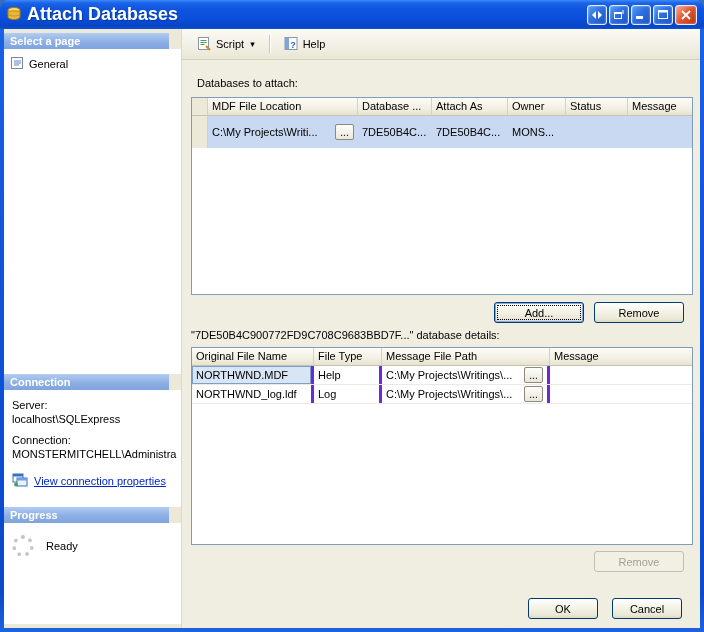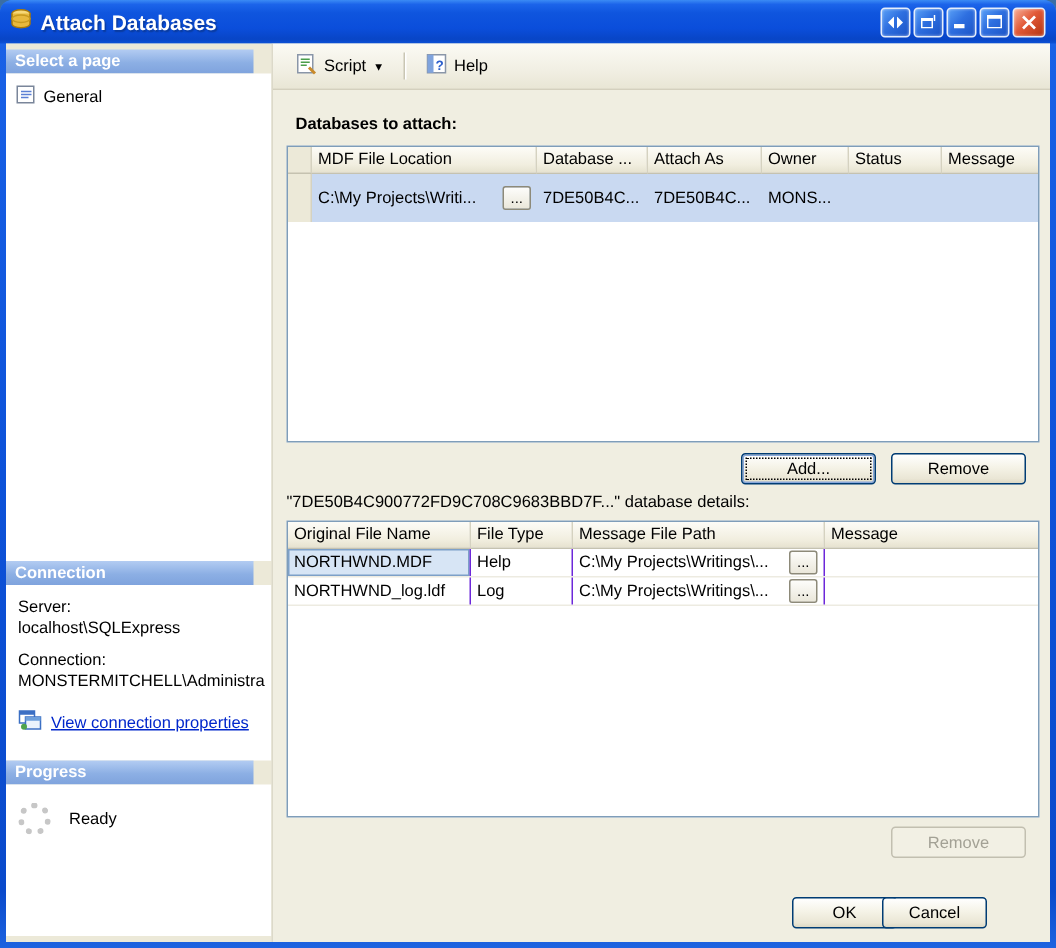--- a/index.html
+++ b/index.html
@@ -8,21 +8,21 @@
 
   .window { position:relative; width:704px; height:632px; overflow:hidden;
     border-radius:8px 8px 0 0;
     background:linear-gradient(180deg,#2E7BF0 0%, #1961E6 5%, #0D52D9 50%, #0A4ACB 94%, #1E63E0 100%); }
 
   
   .titlebar { position:absolute; left:0; top:0; right:0; height:29px; display:flex; align-items:center;
     padding:0 7px 0 6px;
     background:linear-gradient(180deg,#3B8BF5 0%, #1C64EA 10%, #0F55DE 30%, #0B4EDB 65%, #0845C6 90%, #0C51D6 100%);
     border-radius:8px 8px 0 0; }
-  .title-text { color:#fff; font-weight:bold; font-size:14px; margin-left:5px; flex:1;
+  .title-text { color:#fff; font-weight:bold; font-size:18px; margin-left:5px; flex:1;
     text-shadow:1px 1px 1px #0A3A9C; white-space:nowrap; }
   .tb-btns { display:flex; gap:2px; align-items:center; }
   .tbtn { width:20px; height:20px; border-radius:3px; border:1px solid #E6EEFB; cursor:default;
     background:linear-gradient(135deg,#5AA0F7 0%, #2E6FE0 45%, #1B53C6 100%);
     display:flex; align-items:center; justify-content:center; padding:0;
     box-shadow: inset 0 0 2px rgba(255,255,255,.6); }
   .tbtn.close { width:22px; background:linear-gradient(135deg,#F6AE97 0%, #E25A38 45%, #B23310 100%); }
   .tbtn svg { display:block; }
 
   
@@ -52,34 +52,34 @@
   .toolbar { position:absolute; left:0; top:0; right:0; height:31px; display:flex; align-items:center;
     gap:2px; padding-left:8px;
     background:linear-gradient(180deg,#FBFAF4 0%, #F1EFE3 60%, #E9E6D5 100%);
     border-bottom:1px solid #D4D0BE; }
   .tool-btn { display:flex; align-items:center; gap:4px; padding:3px 6px; border:1px solid transparent;
     background:transparent; font-family:inherit; font-size:11px; cursor:default; }
   .tool-btn .dd-arrow { font-size:9px; margin-left:2px; }
   .tool-sep { width:1px; height:18px; background:#C9C6B4; box-shadow:1px 0 0 #FFF; margin:0 5px; }
 
   .fld-label { position:absolute; white-space:nowrap; }
-  #lbl-databases { left:15px; top:48px;font-weight:bold; }
+  #lbl-databases { left:15px; top:48px; }
   #lbl-details  { left:9px;  top:300px; }
 
   .grid { position:absolute; background:#fff; border:1px solid #7F9DB9; }
   #grid-databases { left:9px; top:68px; width:502px; height:198px; }
   #grid-details   { left:9px; top:318px; width:502px; height:198px; }
   .thead { display:flex; height:18px; }
   .th { padding:2px 4px; font-size:11px; white-space:nowrap; overflow:hidden; cursor:default;
     background:linear-gradient(180deg,#FDFCF7 0%, #F1EEDF 70%, #E6E2CF 100%);
     border-right:1px solid #D5D2C0; border-bottom:1px solid #C5C2B0; }
   .trow { display:flex; height:32px; align-items:stretch; }
   #grid-details .trow { height:19px; border-bottom:1px solid #EDEBE1; }
   .td { padding:0 4px; display:flex; align-items:center; overflow:hidden; white-space:nowrap; }
-  #grid-details .td { border-right:1px solid #6d28d9; }
+  #grid-details .td { border-right:3px solid #6d28d9; }
   .row-selected { background:#C9D9F1; }
   .cell-selected { background:#D7E5F5; box-shadow: inset 0 0 0 1px #7DA0C8; }
 
   .w-sel  { width:16px; background:#ECE9D8; border-right:1px solid #D5D2C0; }
   .w-mdf  { width:150px; } .w-db { width:74px; } .w-att { width:76px; }
   .w-own  { width:58px; }  .w-st { width:62px; } .w-msg { flex:1; border-right:none !important; }
   .w-name { width:122px; } .w-type { width:68px; } .w-path { width:168px; } .w-msg2 { flex:1; border-right:none !important; }
 
   .cut { overflow:hidden; text-overflow:clip; white-space:nowrap; }
   .dots-btn { margin-left:auto; flex:none; width:19px; height:16px; font-size:10px; line-height:9px;
@@ -88,21 +88,21 @@
 
   .xp-btn { position:absolute; width:90px; height:21px; font-family:inherit; font-size:11px; cursor:default;
     border:1px solid #003C74; border-radius:3px; color:#000;
     background:linear-gradient(180deg,#FFFFFF 0%, #F5F3E7 45%, #EAE6D5 85%, #DDD8C4 100%); }
   .xp-btn.focused { box-shadow: inset 0 0 0 1px #89A8DB; outline:1px dotted #000; outline-offset:-4px; }
   .xp-btn.disabled { border-color:#C2BFB0; background:#F2F0E4; color:#A3A195; box-shadow:none; }
   #btn-add    { left:312px; top:273px; }
   #btn-remove { left:412px; top:273px; }
   #btn-remove2{ left:412px; top:522px; }
   #btn-ok     { left:346px; top:569px; width:70px; }
-  #btn-cancel { left:406px; top:569px; width:70px; }
+  #btn-cancel { left:430px; top:569px; width:70px; }
 </style>
 </head>
 <body>
 
 <div class="window">
 
   <div class="titlebar">
     <span>
       <svg width="16" height="16" viewBox="0 0 16 16">
           <ellipse cx="8" cy="4" rx="6" ry="2.5" fill="#F7D878" stroke="#A9790B"></ellipse>

